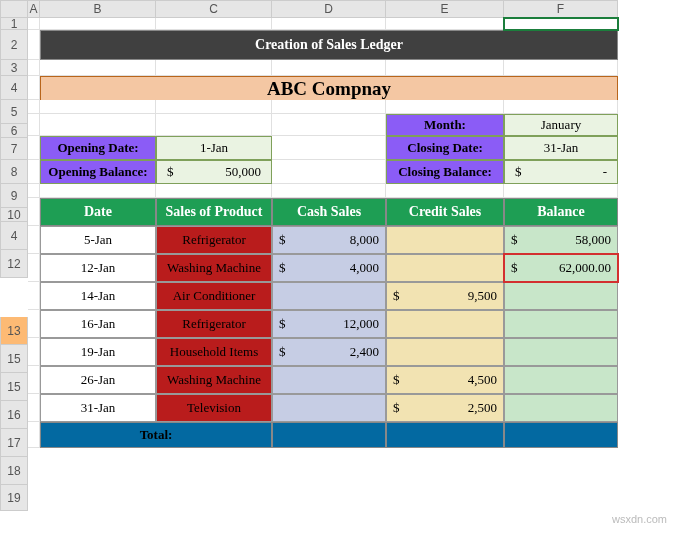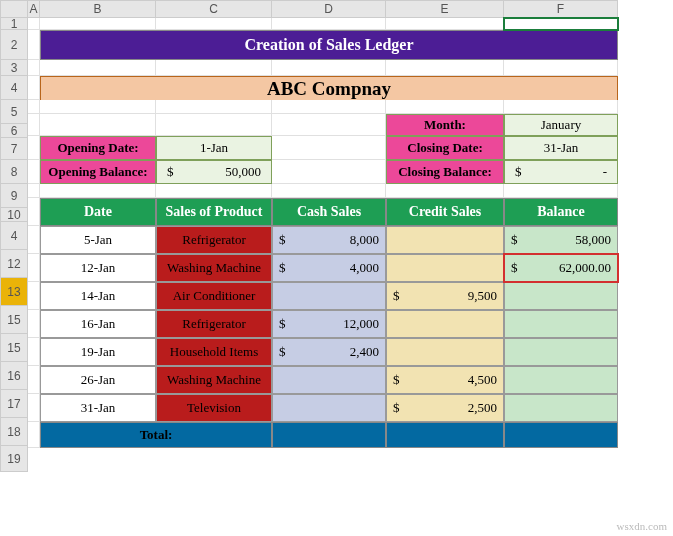--- a/index.html
+++ b/index.html
@@ -14,55 +14,55 @@
     position: relative;
     width: 673px;
     height: 536px;
   }
   
   .colhdr { position:absolute; top:0; left:0; right:0; height:18px; display:flex; }
   .colhdr .corner { width:28px; background:#e6e6e6; border:1px solid #ccc; }
   .colhdr .ch { background:#e6e6e6; border:1px solid #ccc; border-left:none; text-align:center; font-size:12px; color:#555; font-family: Arial, sans-serif; line-height:16px;}
   .rowhdr { position:absolute; top:18px; left:0; width:28px; }
   .rowhdr .rh { background:#e6e6e6; border:1px solid #ccc; border-top:none; text-align:center; font-size:12px; color:#555; font-family: Arial, sans-serif; display:flex; align-items:center; justify-content:center;}
-  .rowhdr .rh.sel { background:#eab308; }
+  .rowhdr .rh.sel { background:#fdba74;margin-top:39px; }
   .grid { position:absolute; top:18px; left:28px; }
   .row { display:flex; }
   .cell { border-right:1px solid #e0e0e0; border-bottom:1px solid #e0e0e0; display:flex; align-items:center; padding:0 4px; overflow:hidden; white-space:nowrap;}
   
   .cA{width:12px;} .cB{width:116px;} .cC{width:116px;} .cD{width:114px;} .cE{width:118px;} .cF{width:114px;}
   
   .r1{height:12px;} .r2{height:30px;} .r3{height:16px;} .r4{height:24px;} .r5{height:24px;} .r6{height:14px;}
   .r7{height:22px;} .r8{height:24px;} .r9{height:24px;} .r10{height:14px;}
   .r11{height:28px;justify-content:space-between;} .r12{height:28px;} .r13{height:28px;} .r14{height:28px;} .r15{height:28px;} .r16{height:28px;} .r17{height:28px;} .r18{height:28px;} .r19{height:26px;}
   
-  .title-banner { background:#4c1d95; color:#fff; font-weight:bold; font-size:16px; justify-content:center; font-family:"Times New Roman",serif; border:1px solid #888;}
+  .title-banner { background:#404040; color:#fff; font-weight:bold; font-size:14px; justify-content:center; font-family:"Times New Roman",serif; border:1px solid #888;}
   .company-box { background:#f4c7a3; justify-content:center; font-weight:bold; font-size:19px;}
   .company-box.top{ border:1px solid #b8651b; border-bottom:none;}
   .company-box.bot{ border:1px solid #b8651b; border-top:none;}
   
-  .lbl-green { background:#ec4899; font-weight:bold; justify-content:center; border:1px solid #7fa05a;}
+  .lbl-green { background:#8b5cf6; font-weight:bold; justify-content:center; border:1px solid #7fa05a;}
   .val-green { background:#eaf3e2; justify-content:center; border:1px solid #7fa05a;}
   
   .currency { display:flex; justify-content:space-between; width:100%; padding:0 6px;}
   
   .thead { background:#1e9e54; color:#fff; font-weight:bold; justify-content:center; border:1px solid #888; font-size:14px;}
   .td { border:1px solid #999; justify-content:center; font-size:13px;}
   .td.date{ background:#fff;text-align:center;}
   .td.prod{ background:#b91c1c;}
   .td.cash{ background:#c6cde4;}
   .td.credit{ background:#f2e3b2;}
   .td.bal{ background:#c8e6c9;}
   .td.num{ padding:0;}
   .total-row{ background:#0369a1; font-weight:bold; justify-content:center; border:1px solid #888;}
   
   .highlight{ outline:2.5px solid #d32f2f; outline-offset:-1px; z-index:5;}
   .activecell{ outline:2px solid #1b7e3c; outline-offset:-1px; z-index:6;}
   
-  .watermark{ position:absolute; bottom:4px; right:6px; font-size:11px; color:#bbb; font-family:Liberation Serif, serif;}
+  .watermark{ position:absolute; bottom:11px; right:6px; font-size:11px; color:#bbb; font-family:Liberation Sans, sans-serif;}
 </style>
 </head>
 <body>
 
 <div class="sheet">
 
   <div class="colhdr">
     <div class="corner"></div>
     <div class="ch cA">A</div>
     <div class="ch cB">B</div>

